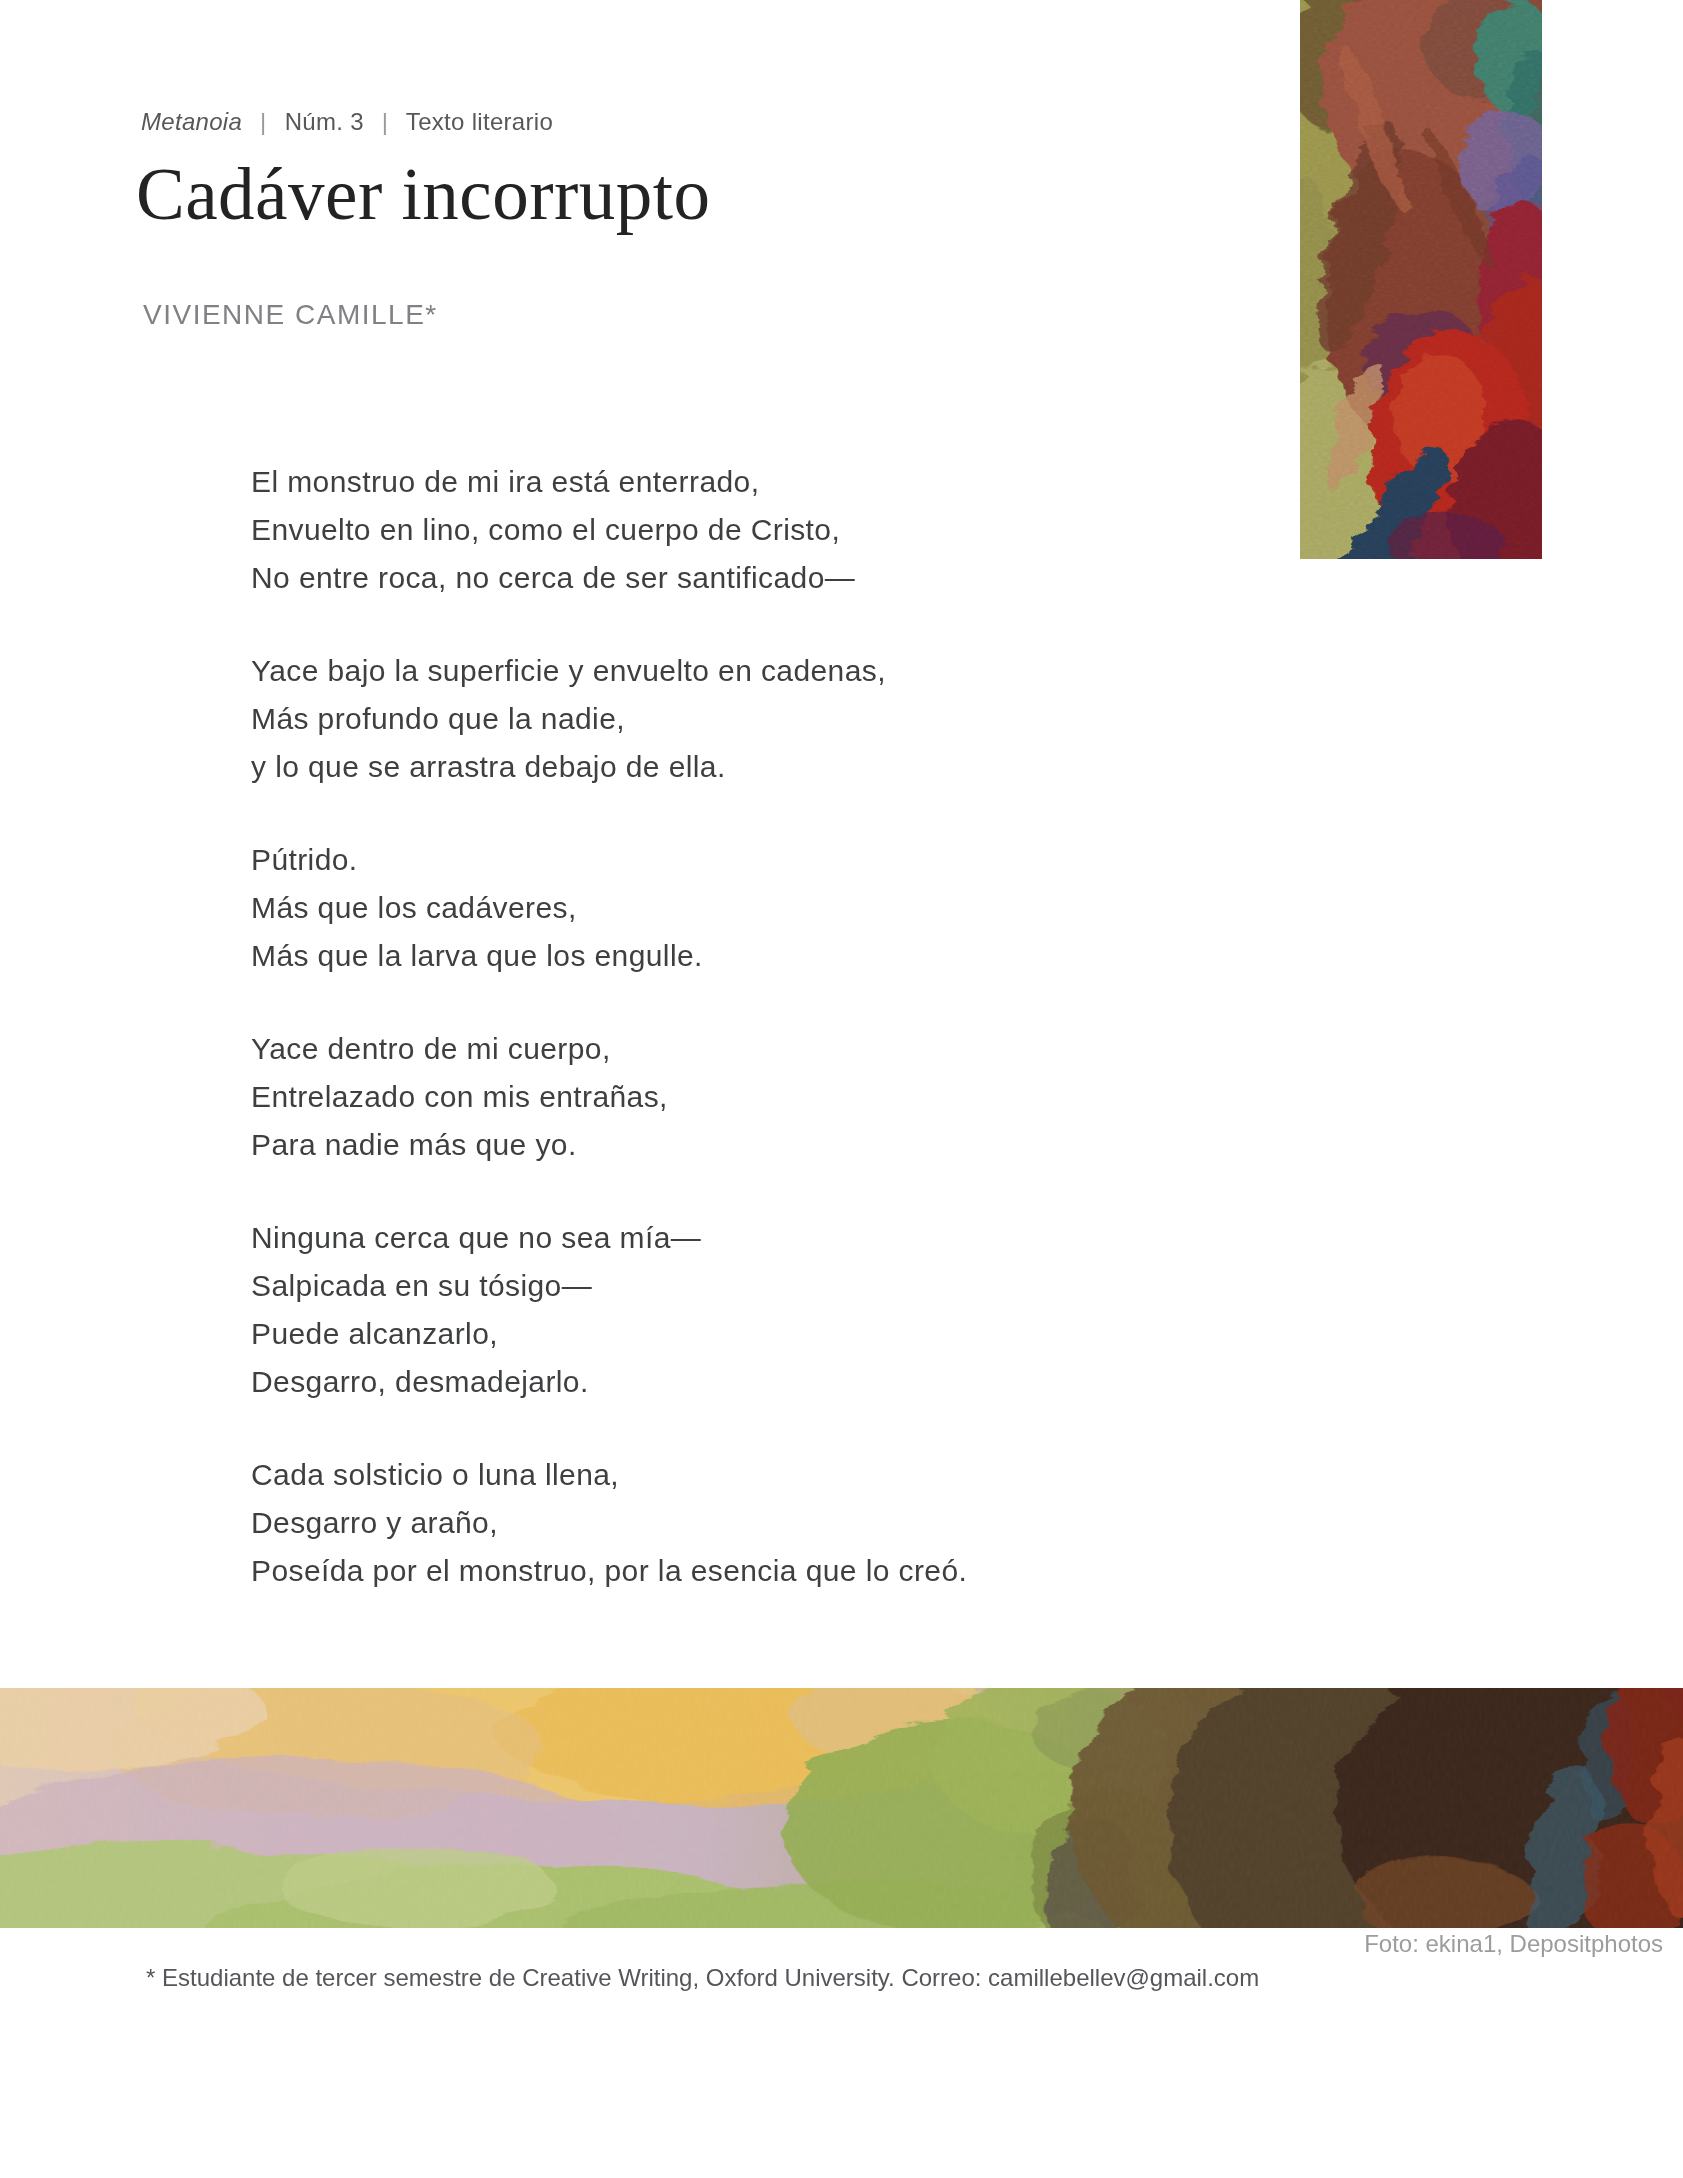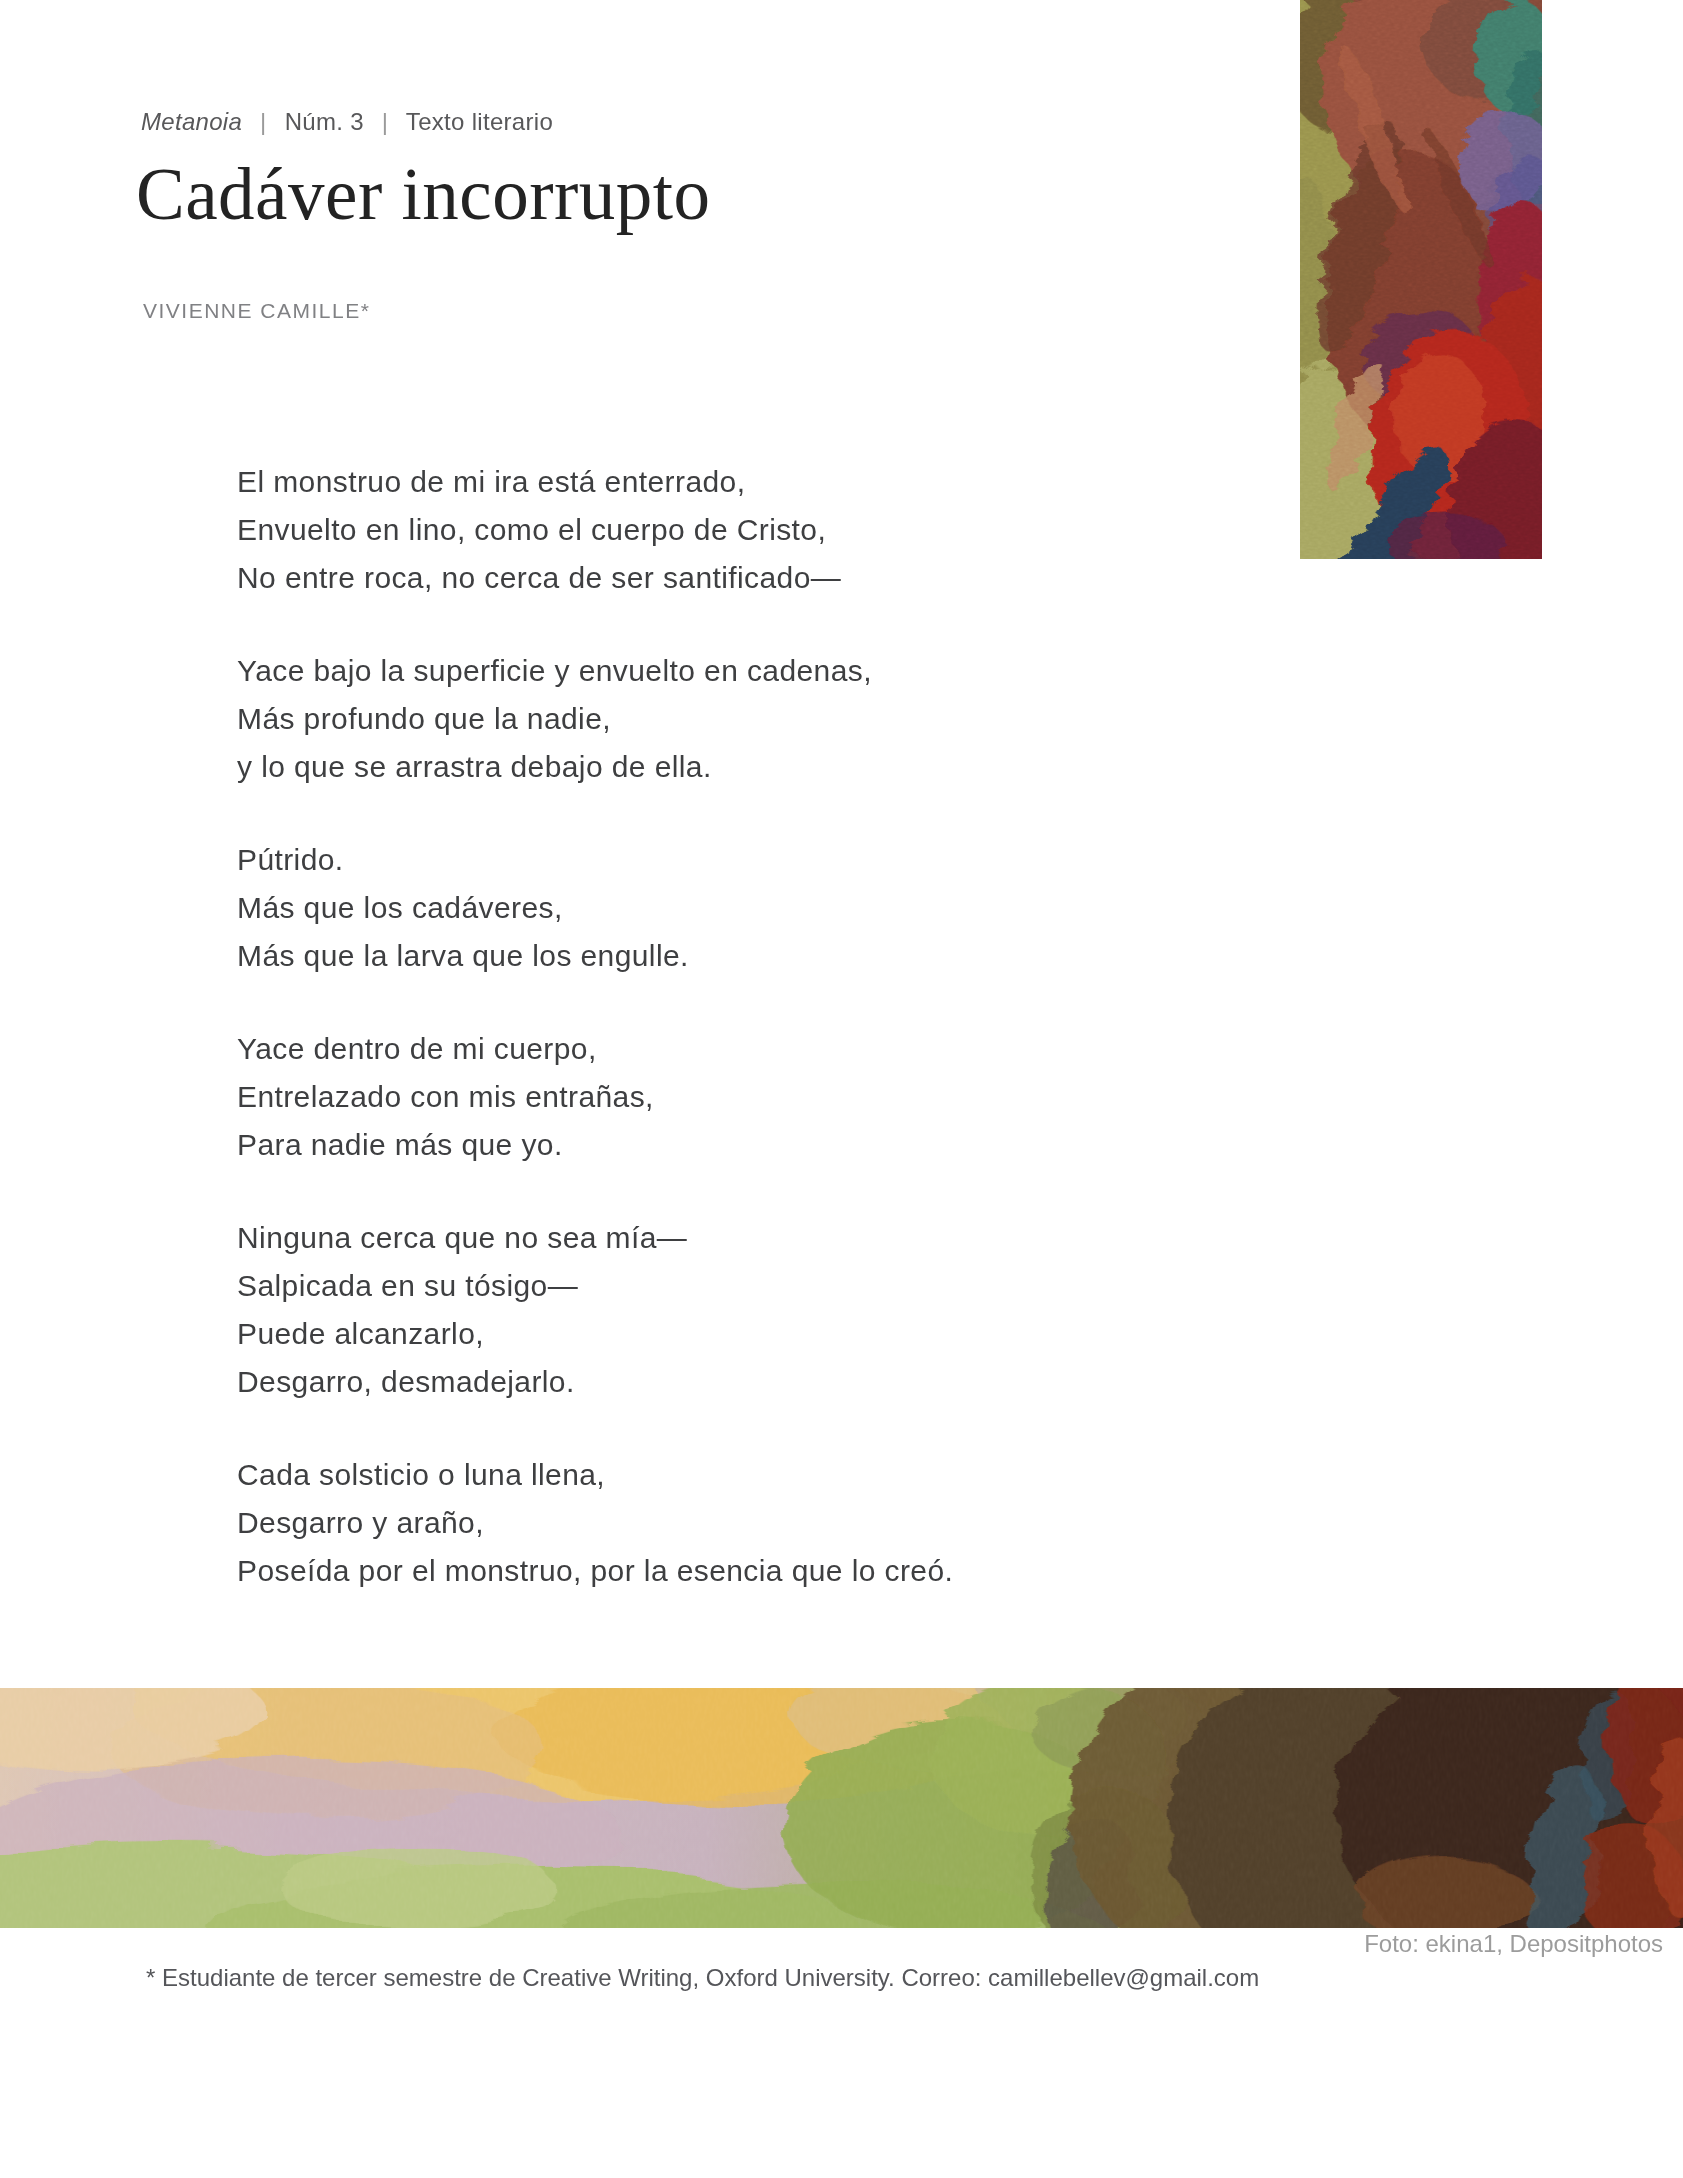--- a/index.html
+++ b/index.html
@@ -36,37 +36,37 @@
     line-height: 1.15;
     color: #232323;
     letter-spacing: 0.5px;
     white-space: nowrap;
   }
 
   .author {
     position: absolute;
     left: 143px;
     top: 299px;
-    font-size: 21px;
+    font-size: 28px;
     color: #808184;
     letter-spacing: 1.5px;
     white-space: nowrap;
   }
 
   
   .poem {
     position: absolute;
     left: 237px;
     top: 458px;
     font-size: 30px;
     line-height: 48px;
     letter-spacing: 0.4px;
     color: #3e3f41;
   }
-  .stanza { margin: 0 0 45px 0; }
+  .stanza { margin: 0 0 45px 14px; }
   .line { display: block; white-space: nowrap; }
 
   
   .side-art {
     position: absolute;
     left: 1300px;
     top: 0;
     width: 242px;
     height: 559px;
   }

